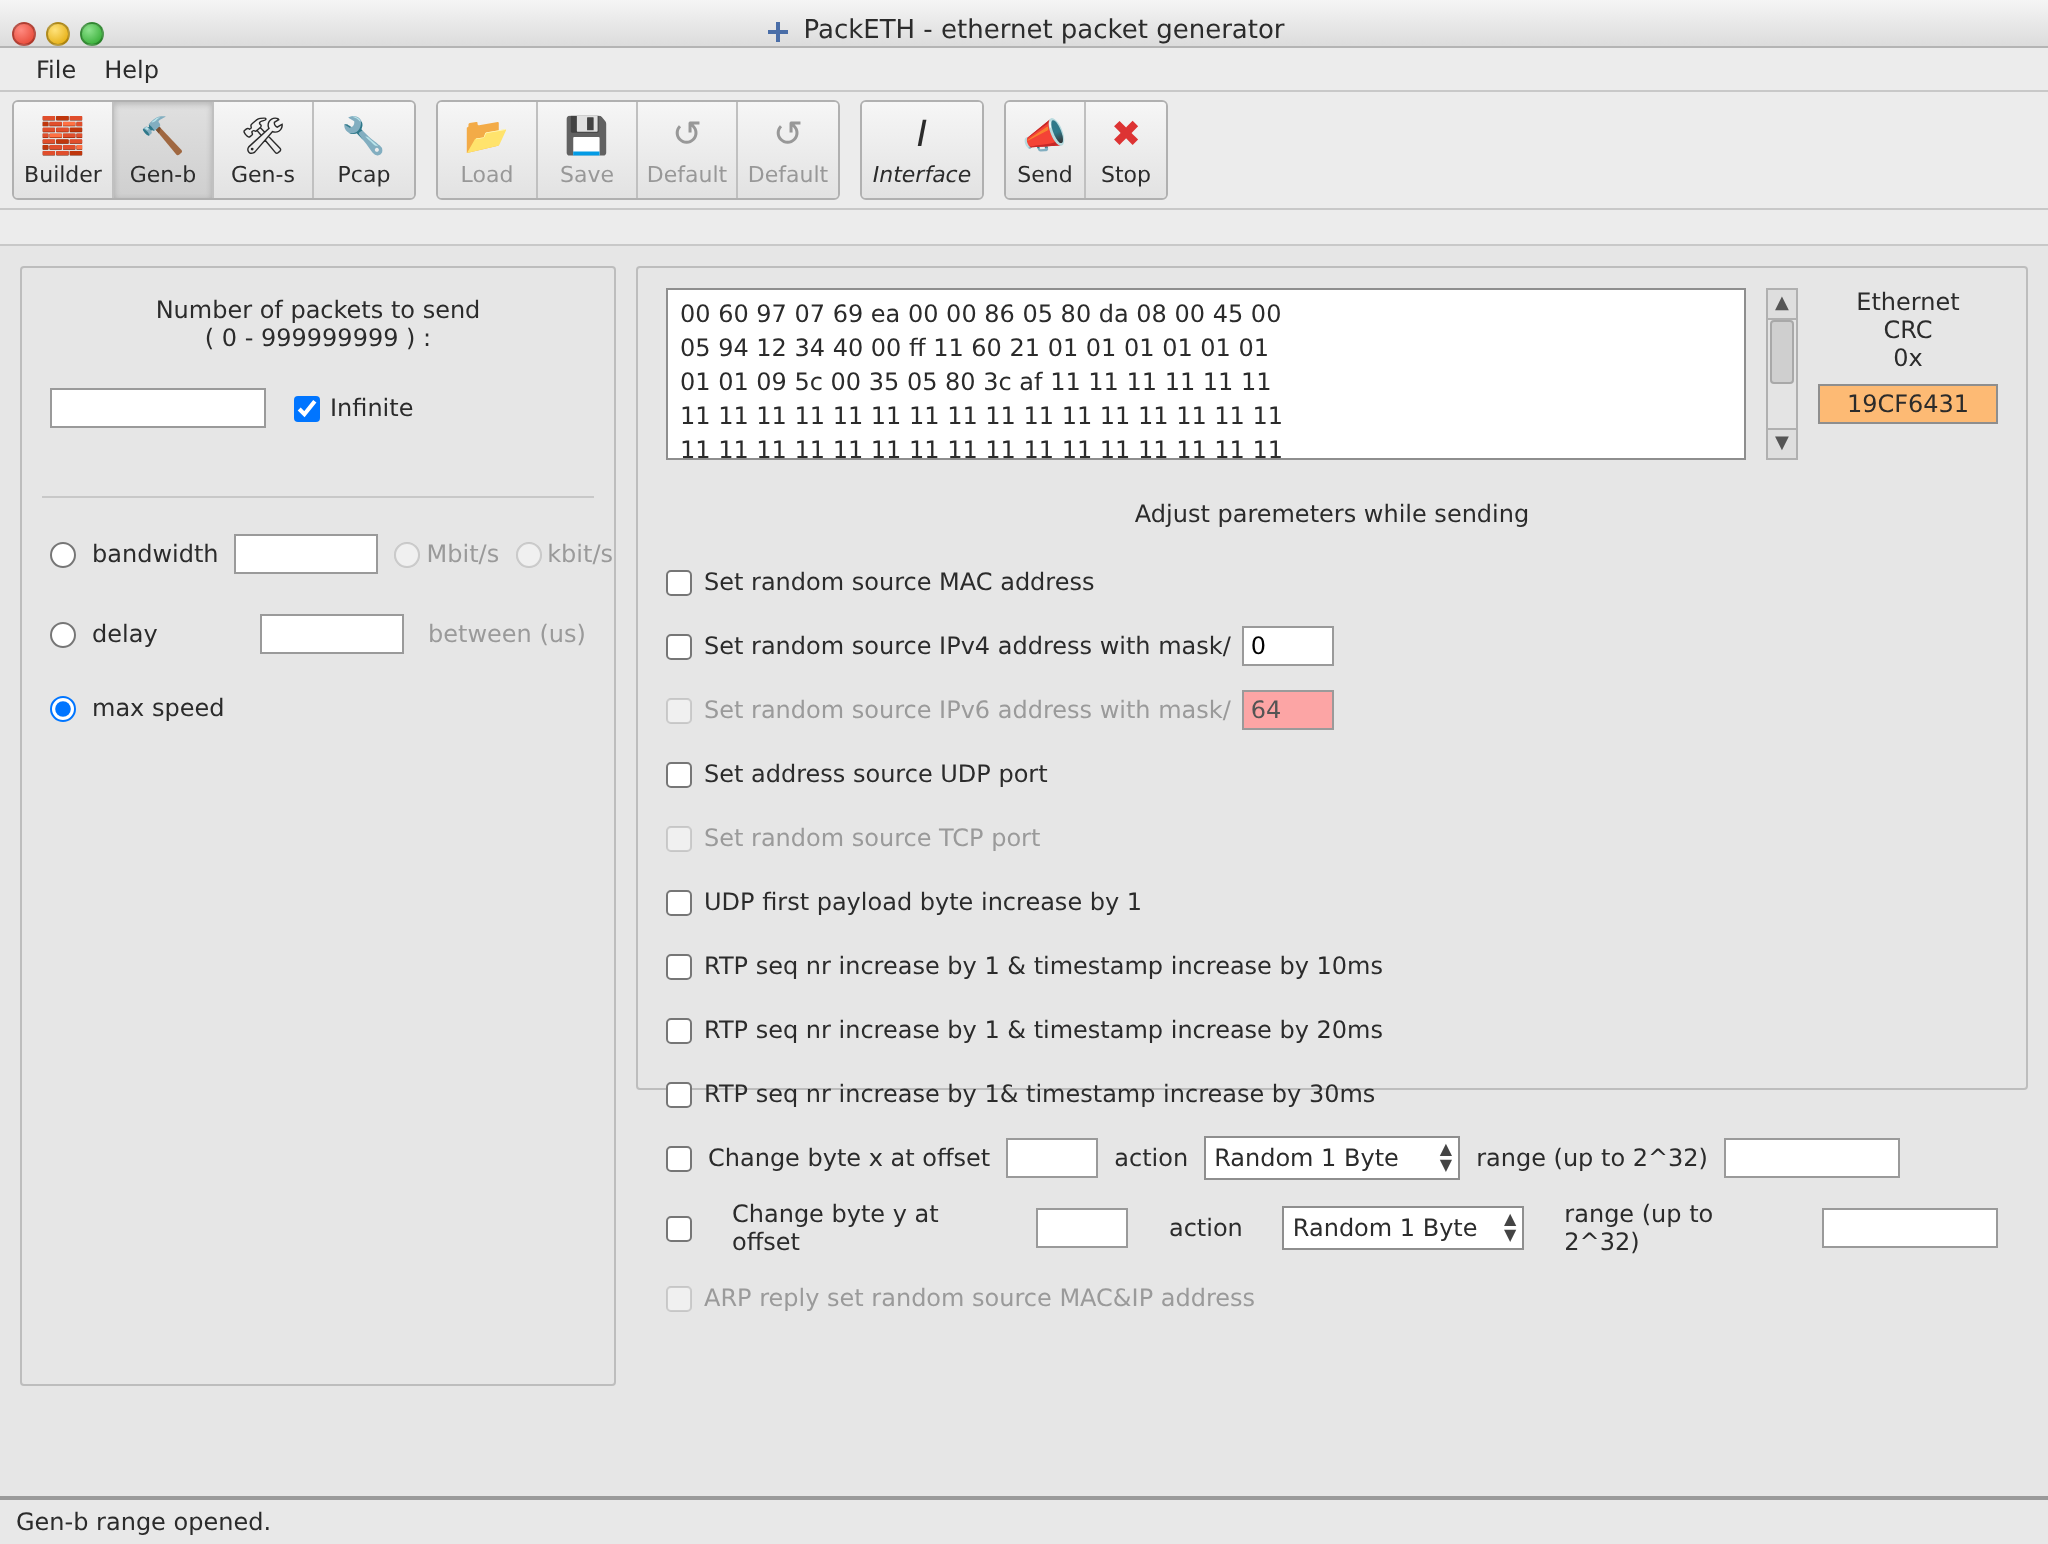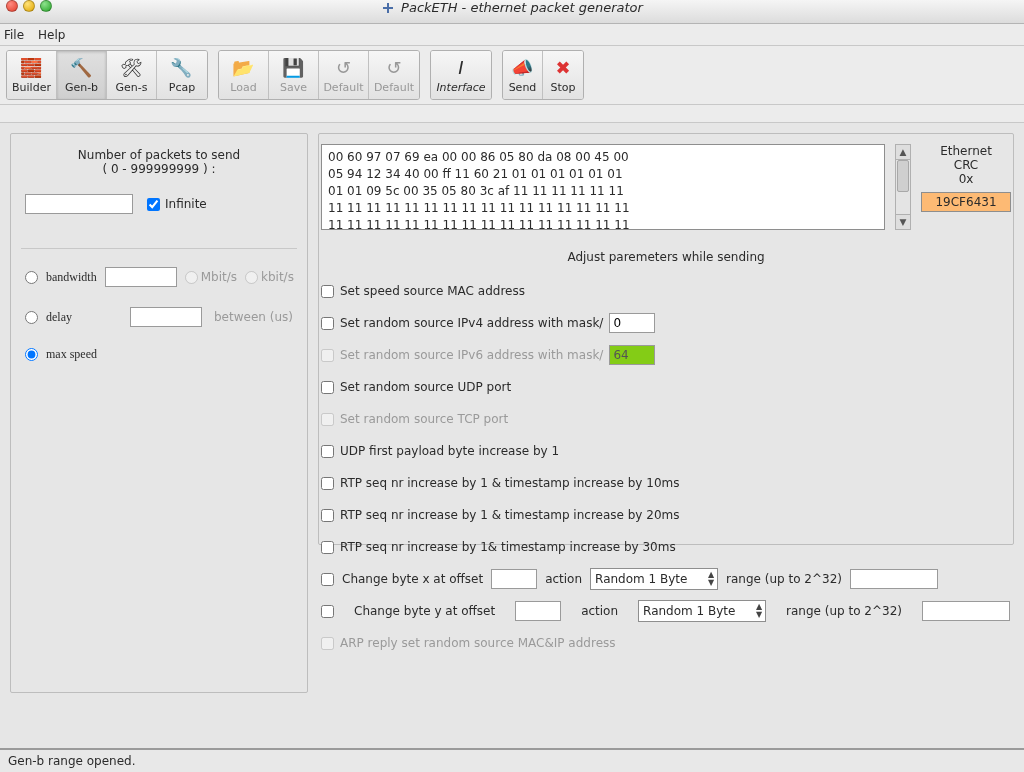--- a/index.html
+++ b/index.html
@@ -13,24 +13,23 @@
     height: 772px;
     overflow: hidden;
     position: relative;
   }
   
   .titlebar {
     height: 24px;
     background: linear-gradient(#f5f5f5,#dcdcdc);
     border-bottom: 1px solid #b4b4b4;
     display: flex;
-    align-items: flex-start;
+    align-items: flex-end;
     padding: 0 6px;
     position: relative;
-    font-style: italic;
   }
   .traffic { display: flex; gap: 5px; }
   .tl { width: 12px; height:12px; border-radius:50%; border:1px solid rgba(0,0,0,.25); }
   .tl.red{background:radial-gradient(circle at 35% 30%,#ff8a80,#e33e2b);}
   .tl.yel{background:radial-gradient(circle at 35% 30%,#ffe27a,#e0a500);}
   .tl.grn{background:radial-gradient(circle at 35% 30%,#8de28d,#27a427);}
   .title-center{
     position:absolute; left:0; right:0; text-align:center; font-size:13px;
     display:flex; justify-content:center; align-items:center; gap:6px;
     pointer-events:none;
@@ -39,21 +38,21 @@
     width:14px;height:14px;display:inline-block;position:relative;
   }
   .title-icon::before,.title-icon::after{
     content:"";position:absolute;background:#4a6ea8;
   }
   .title-icon::before{left:2px;top:6px;width:10px;height:2px;}
   .title-icon::after{left:6px;top:2px;width:2px;height:10px;}
   
   .menubar{
     height:22px;background:#ececec;border-bottom:1px solid #c8c8c8;
-    display:flex;align-items:center;padding:0 4px;gap:14px;
+    display:flex;align-items:center;padding:0 18px;gap:14px;
   }
   .menubar span{cursor:default;}
   
   .toolbar{
     background:#ececec;padding:4px 6px;border-bottom:1px solid #c8c8c8;
     display:flex;gap:0;
   }
   .tgroup{display:flex;border:1px solid #b0b0b0;border-radius:3px;overflow:hidden;margin-right:10px;}
   .tbtn{
     width:50px;height:48px;display:flex;flex-direction:column;align-items:center;
@@ -64,34 +63,34 @@
   .tbtn.active{background:linear-gradient(#e0e0e0,#cfcfcf);box-shadow:inset 0 1px 3px rgba(0,0,0,.2);}
   .tbtn.disabled{color:#989898;}
   .tbtn .ic{width:22px;height:22px;display:flex;align-items:center;justify-content:center;font-size:18px;}
   .statusstrip{height:18px;background:#ececec;border-bottom:1px solid #c8c8c8;}
   
   .main{
     display:flex;gap:10px;padding:10px;
   }
   .panel{background:#e6e6e6;border:1px solid #bdbdbd;border-radius:2px;padding:14px;}
   .leftpanel{width:298px;height:560px;}
-  .rightpanel{flex:1;height:412px;padding:10px 2px;}
+  .rightpanel{flex:1;height:412px;padding:10px 14px;}
   .lp-header{text-align:center;margin-bottom:18px;}
   .lp-row{display:flex;align-items:center;gap:14px;margin-bottom:34px;}
   .txtin{
     background:#fff;border:1px solid #9a9a9a;height:20px;padding:1px 3px;
     font-family:inherit;font-size:12px;
   }
   .txtin.sm{width:88px;}
   .txtin.xs{width:46px;}
   .txtin.md{width:72px;}
   .txtin.wd{width:108px;}
   .cb{width:13px;height:13px;vertical-align:middle;}
   .radio-row{display:flex;align-items:center;gap:8px;margin-bottom:20px;}
-  .radio-row label{width:76px;font-family:Liberation Serif, serif;}
+  .radio-row label{width:76px;}
   .radio-row .after{color:#9a9a9a;font-size:12px;margin-left:4px;}
   .unitopt{display:inline-flex;align-items:center;gap:3px;color:#9a9a9a;}
   .hr{border-top:1px solid #c8c8c8;margin:4px -4px 18px -4px;}
   
   .hexblock{
     display:flex;gap:10px;margin-bottom:20px;align-items:flex-start;
   }
   .hexbox{
     flex:1;background:#fff;border:1px solid #8e8e8e;padding:4px 6px;
     font-family:"DejaVu Sans", monospace;font-size:12px;line-height:17px;
@@ -257,36 +256,36 @@
         <div>CRC</div>
         <div>0x</div>
         <div class="crcval">19CF6431</div>
       </div>
     </div>
 
     <div class="params-title">Adjust paremeters while sending</div>
 
     <div class="prow">
       <input type="checkbox" class="cb" style="">
-      <span>Set speed source MAC address</span>
+      <span>Set random source MAC address</span>
     </div>
     <div class="prow">
       <input type="checkbox" class="cb" style="">
       <span>Set random source IPv4 address with mask/</span>
       <input class="txtin xs" value="0" style="">
 
     </div>
     <div class="prow disabled">
       <input type="checkbox" class="cb" disabled="" style="">
       <span>Set random source IPv6 address with mask/</span>
-      <input class="txtin xs" disabled="" style="background: #84cc16;" value="64">
-    </div>
-    <div class="prow">
-      <input type="checkbox" class="cb" style="">
-      <span>Set random source UDP port</span>
+      <input class="txtin xs" disabled="" style="background: #fca5a5;" value="64">
+    </div>
+    <div class="prow">
+      <input type="checkbox" class="cb" style="">
+      <span>Set address source UDP port</span>
 
     </div>
     <div class="prow disabled">
       <input type="checkbox" class="cb" disabled="" style="">
       <span>Set random source TCP port</span>
 
     </div>
     <div class="prow">
       <input type="checkbox" class="cb" style="">
       <span>UDP first payload byte increase by 1</span>

